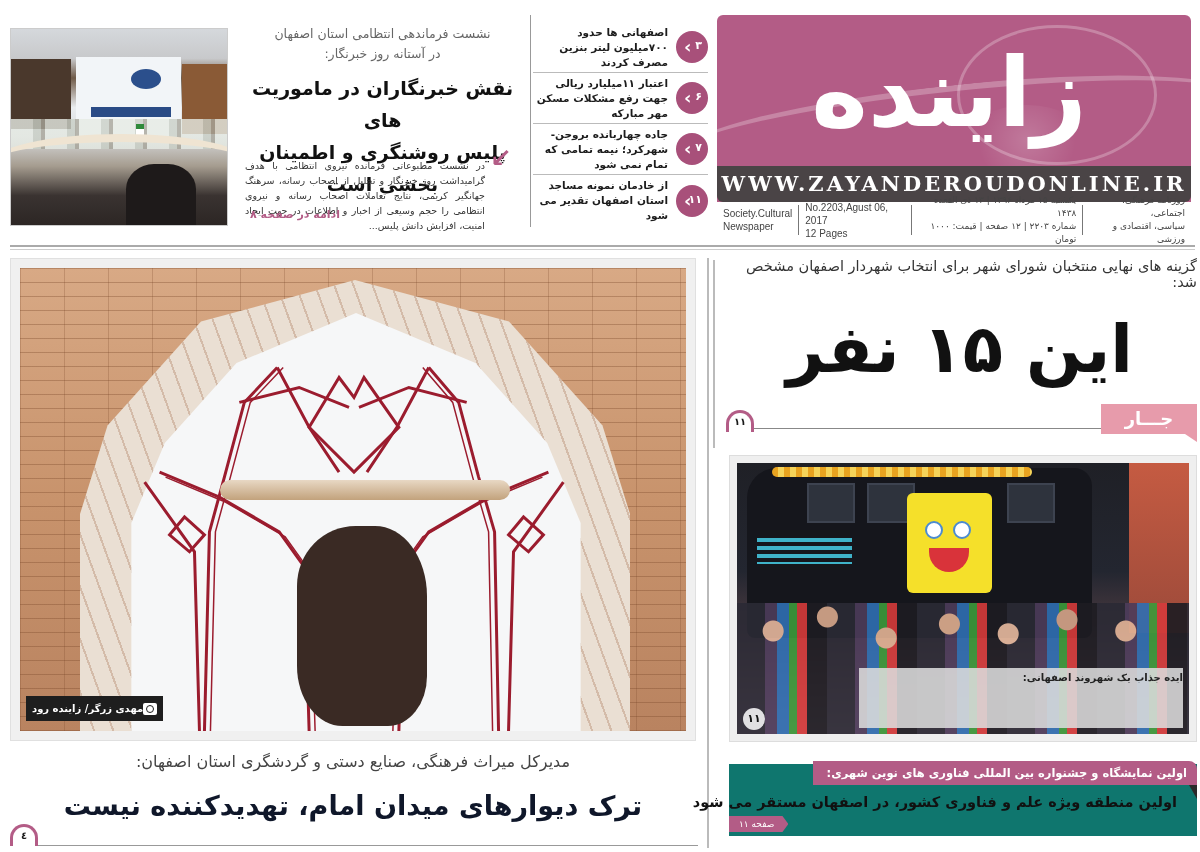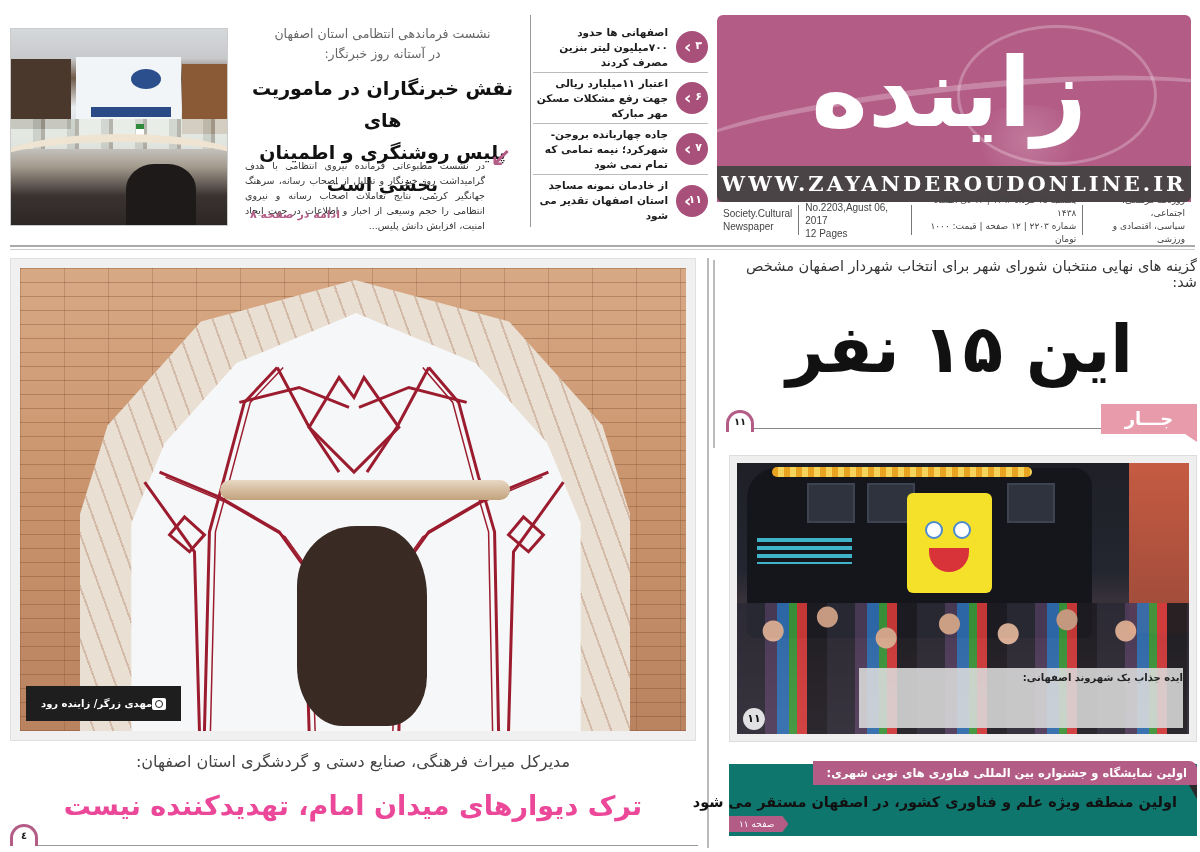--- a/index.html
+++ b/index.html
@@ -60,26 +60,26 @@
     background:
       repeating-linear-gradient(0deg, rgba(120,70,40,0.35) 0 1px, transparent 1px 14px),
       repeating-linear-gradient(90deg, rgba(120,70,40,0.25) 0 1px, transparent 1px 44px),
       linear-gradient(180deg, #d8a985 0%, #c8936c 50%, #b98360 100%); }
   .arch-outer { position: absolute; left: 60px; top: 12px; width: 550px; height: 520px; background: #eadfd3; border-radius: 50% 50% 0 0 / 40% 40% 0 0; clip-path: polygon(50% 0, 78% 8%, 95% 28%, 100% 45%, 100% 100%, 0 100%, 0 45%, 5% 28%, 22% 8%); }
   .arch-outer::after { content: ""; position: absolute; inset: 0; background: repeating-linear-gradient(70deg, rgba(170,120,90,0.35) 0 2px, transparent 2px 18px); }
   .arch-inner { position: absolute; left: 97px; top: 45px; width: 478px; height: 500px; background: #f6f7f8; clip-path: polygon(50% 0, 75% 10%, 90% 26%, 97% 42%, 97% 100%, 3% 100%, 3% 42%, 10% 26%, 25% 10%); }
   .arch-lines { position: absolute; left: 0; top: 0; width: 100%; height: 100%; }
   .hole { position: absolute; left: 277px; top: 258px; width: 130px; height: 200px; background: #3a2a24; border-radius: 45% 40% 30% 35% / 30% 35% 25% 30%; }
   .beam { position: absolute; left: 200px; top: 212px; width: 290px; height: 20px; background: linear-gradient(180deg, #e8d8c4, #c2a27c); border-radius: 10px; }
-  .photo-credit { position: absolute; left: 6px; bottom: 10px; height: 35px; padding: 0 15px; background: #1e1e1e; color: #fff; font-size: 10px; font-weight: bold; line-height: 18px; direction: rtl; display: flex; align-items: center; gap: 0; }
+  .photo-credit { position: absolute; left: 6px; bottom: 10px; height: 25px; padding: 0 6px; background: #1e1e1e; color: #fff; font-size: 10px; font-weight: bold; line-height: 18px; direction: rtl; display: flex; align-items: center; gap: 0; }
   .photo-credit .cam { display: inline-block; width: 14px; height: 12px; background: #fff; border-radius: 2px; position: relative; }
   .photo-credit .cam::after { content: ""; position: absolute; left: 3px; top: 2px; width: 6px; height: 6px; border-radius: 50%; border: 1.5px solid #1e1e1e; }
 
   .main-kicker { left: 10px; top: 752px; width: 686px; text-align: center; direction: rtl; font-size: 16px; color: #444; }
-  .main-head { left: 10px; top: 790px; width: 686px; text-align: center; direction: rtl; font-size: 27px; font-weight: bold; color: #ec4899; }
+  .main-head { left: 10px; top: 790px; width: 686px; text-align: center; direction: rtl; font-size: 27px; font-weight: bold; color: #0f172a; }
   .page-badge { width: 28px; height: 22px; border: 3px solid #b35c86; border-bottom: none; border-radius: 14px 14px 0 0; font-size: 10px; font-weight: bold; text-align: center; line-height: 18px; background: #fff; }
   .badge-main { left: 10px; top: 824px; }
   .rule-main { left: 38px; top: 845px; width: 660px; height: 1px; background: #999; }
 
   
   .vsep-right { left: 713px; top: 260px; width: 2px; height: 188px; background: #bbb; }
   .r-kicker { left: 722px; top: 258px; width: 475px; direction: rtl; text-align: right; font-size: 14.5px; color: #333; }
   .r-head { left: 722px; top: 300px; width: 475px; text-align: center; direction: rtl; font-size: 66px; font-weight: bold; line-height: 100px; color: #111; letter-spacing: -1px; }
   .badge-r1 { left: 726px; top: 410px; }
   .rule-r1 { left: 754px; top: 428px; width: 440px; height: 1px; background: #888; }

